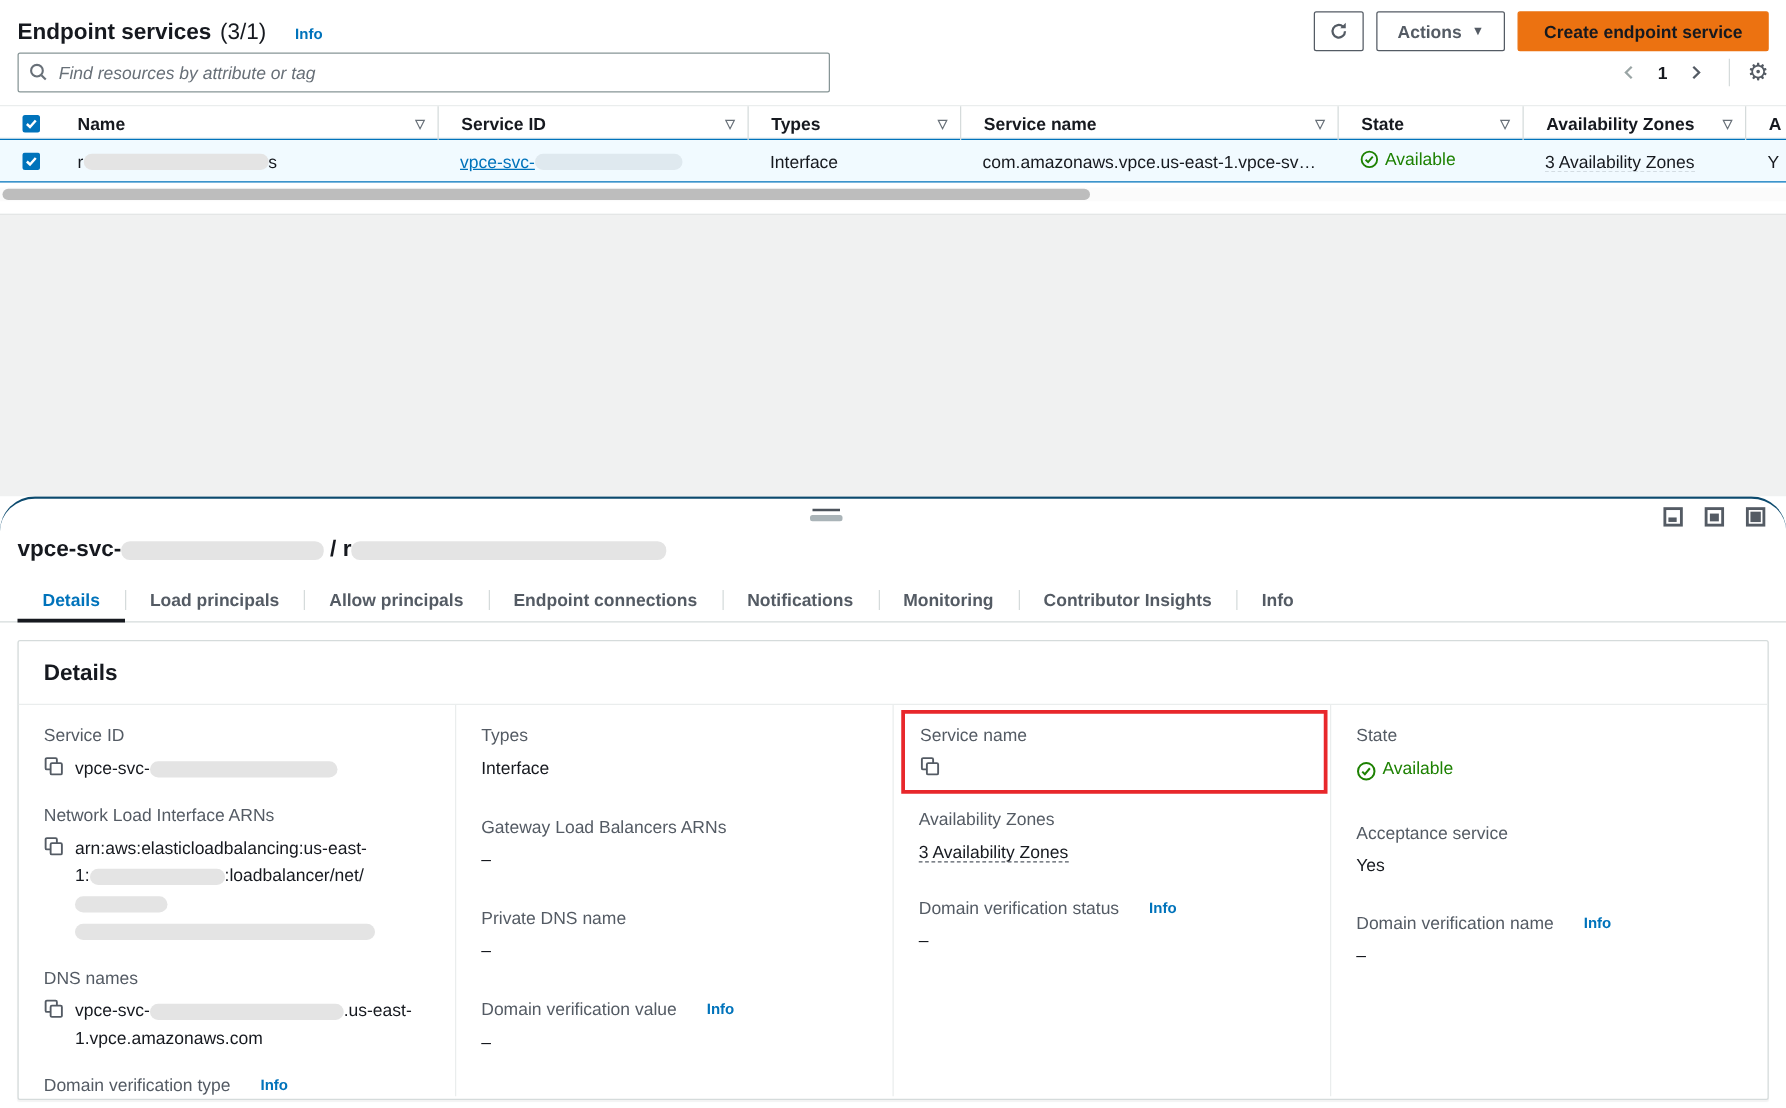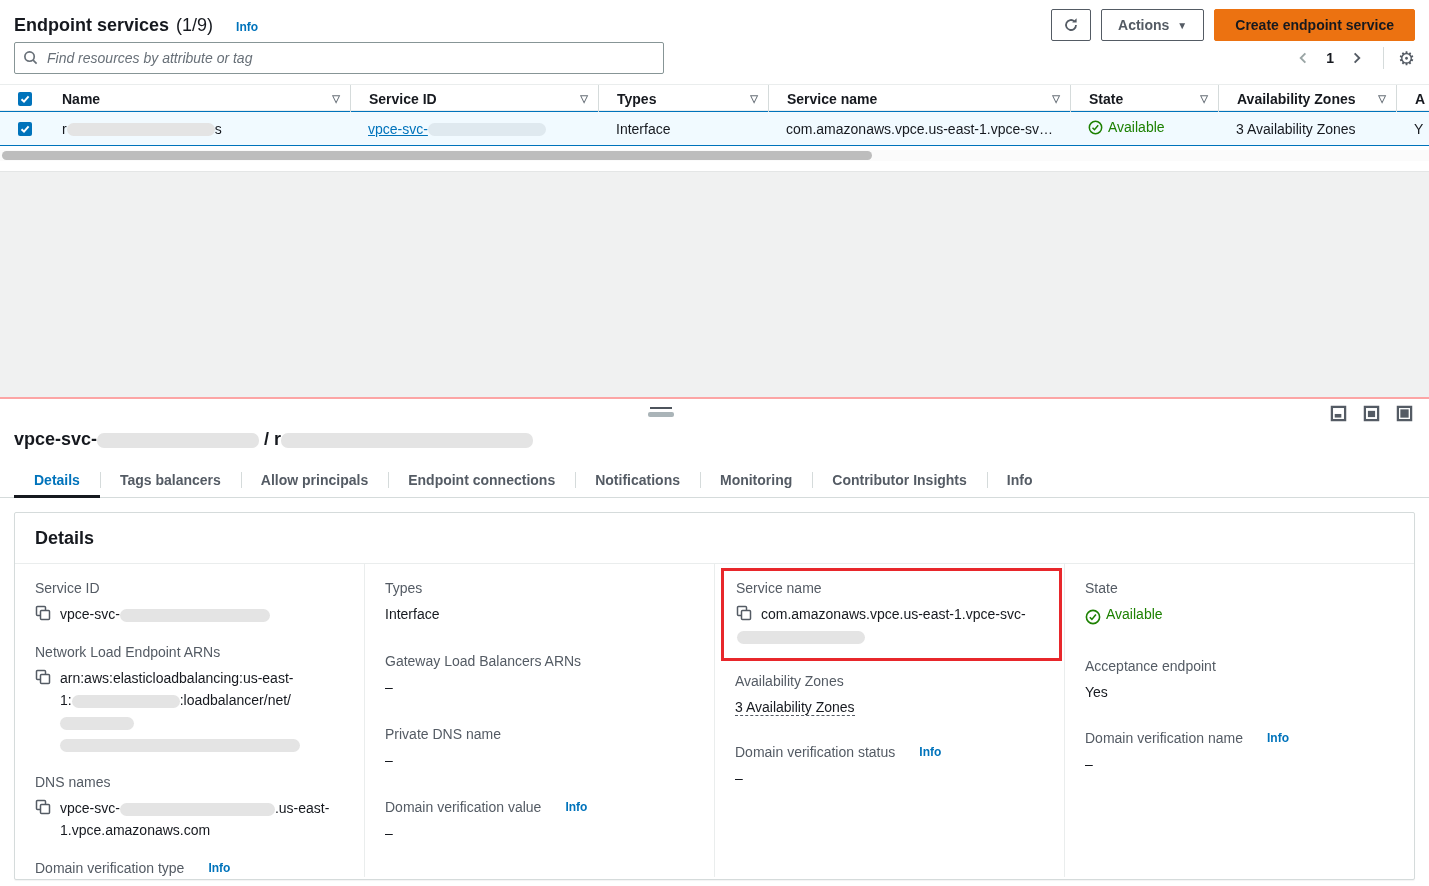--- a/index.html
+++ b/index.html
@@ -56,21 +56,21 @@
 
   .redact { display:inline-block; height:13px; background:#e4e4e4; border-radius:7px; vertical-align:middle; }
   .redact-link { background:#dfe9ef; }
 
   .hscroll { position:absolute; top:150px; left:0; right:0; height:11px; background:#fbfbfb; }
   .hscroll-thumb { position:absolute; top:1px; left:2px; width:870px; height:9px; background:#bdbdbd; border-radius:5px; cursor:pointer; }
 
   .page-gap { position:absolute; top:171px; left:0; right:0; height:226px; background:#f0f1f1; border-top:1px solid #e4e6e6; }
 
   
-  .split { position:absolute; top:397px; left:0; right:0; bottom:0; background:#fff; border-top:2px solid #fca5a5; }
+  .split { position:absolute; top:397px; left:0; right:0; bottom:0; background:#fff; border-top:2px solid #0c4a6e;border-radius:28px; }
   .drag-handle { position:absolute; top:8px; left:648px; width:26px; cursor:row-resize; }
   .drag-line1 { width:22px; height:2px; background:#4d545c; margin:0 auto 3px; }
   .drag-line2 { width:26px; height:5px; background:#aab4b8; border-radius:2px; }
   .panel-controls { position:absolute; top:6px; right:16px; display:flex; gap:16px; }
   .panel-size-btn { background:none; border:none; padding:0; cursor:pointer; line-height:0; }
 
   .panel-title { position:absolute; top:30px; left:14px; font-size:18px; font-weight:bold; white-space:nowrap; }
   .panel-title .redact { height:15px; }
 
   .tabs { position:absolute; top:66px; left:0; right:0; display:flex; padding-left:14px; border-bottom:1px solid #d5dbdb; }
@@ -96,21 +96,21 @@
   svg.ic { display:block; }
 </style>
 </head>
 <body>
 
 <div class="app">
 
   <div class="header-bar">
     <div class="title-wrap">
       <span class="page-title">Endpoint services</span>
-      <span class="page-count">(1/9)</span>
+      <span class="page-count">(3/1)</span>
       <span class="info-link">Info</span>
     </div>
     <div class="header-actions">
       <button class="btn btn-icon">
         <svg class="ic" width="16" height="16" viewBox="0 0 16 16">
             <path d="M13 8a5 5 0 1 1-1.6-3.66" fill="none" stroke="#545b64" stroke-width="1.8"></path>
             <path d="M13.6 1.2v4.4H9.2z" fill="#545b64"></path>
           </svg>
       </button>
       <button class="btn">
@@ -253,21 +253,21 @@
     </div>
 
     <div class="panel-title">
       <span>vpce-svc-</span><span class="redact" style="width:162px;"></span>
       <span>/</span>
       <span>r</span><span class="redact" style="width:252px;"></span>
     </div>
 
     <div class="tabs">
       <div class="tab active">Details</div>
-      <div class="tab">Tags balancers</div>
+      <div class="tab">Load principals</div>
       <div class="tab">Allow principals</div>
       <div class="tab">Endpoint connections</div>
       <div class="tab">Notifications</div>
       <div class="tab">Monitoring</div>
       <div class="tab">Contributor Insights</div>
       <div class="tab">Info</div>
     </div>
 
     <div class="card">
       <div class="card-header">
@@ -282,21 +282,21 @@
               <button class="copy-btn">
                 <svg class="ic" width="16" height="16" viewBox="0 0 16 16">
                     <rect x="5.5" y="5.5" width="9" height="9" rx="1" fill="none" stroke="#545b64" stroke-width="1.5"></rect>
                     <path d="M10.5 5.5V2.5a1 1 0 0 0-1-1h-7a1 1 0 0 0-1 1v7a1 1 0 0 0 1 1h3" fill="none" stroke="#545b64" stroke-width="1.5"></path>
                   </svg>
               </button>
               <span><span>vpce-svc-</span><span class="redact" style="width:150px;"></span></span>
             </div>
           </div>
           <div class="field">
-            <div class="flabel">Network Load Endpoint ARNs</div>
+            <div class="flabel">Network Load Interface ARNs</div>
             <div class="fvalue copy-row">
               <button class="copy-btn">
                 <svg class="ic" width="16" height="16" viewBox="0 0 16 16">
                     <rect x="5.5" y="5.5" width="9" height="9" rx="1" fill="none" stroke="#545b64" stroke-width="1.5"></rect>
                     <path d="M10.5 5.5V2.5a1 1 0 0 0-1-1h-7a1 1 0 0 0-1 1v7a1 1 0 0 0 1 1h3" fill="none" stroke="#545b64" stroke-width="1.5"></path>
                   </svg>
               </button>
               <span>
                 <span>arn:aws:elasticloadbalancing:us-east-</span><br>
                 <span>1:</span><span class="redact" style="width:108px;"></span><span>:loadbalancer/net/</span><span class="redact" style="width:74px;"></span><br>
@@ -354,24 +354,20 @@
           <div class="red-wrap">
             <div class="field" style="margin-bottom:0;">
               <div class="flabel">Service name</div>
               <div class="fvalue copy-row">
                 <button class="copy-btn">
                   <svg class="ic" width="16" height="16" viewBox="0 0 16 16">
                       <rect x="5.5" y="5.5" width="9" height="9" rx="1" fill="none" stroke="#545b64" stroke-width="1.5"></rect>
                       <path d="M10.5 5.5V2.5a1 1 0 0 0-1-1h-7a1 1 0 0 0-1 1v7a1 1 0 0 0 1 1h3" fill="none" stroke="#545b64" stroke-width="1.5"></path>
                     </svg>
                 </button>
-                <span>
-                  <span>com.amazonaws.vpce.us-east-1.vpce-svc-</span><br>
-                  <span class="redact" style="width:128px;margin-left:-24px;"></span>
-                </span>
               </div>
             </div>
           </div>
           <div class="field">
             <div class="flabel">Availability Zones</div>
             <div class="fvalue"><span class="dashed-link">3 Availability Zones</span></div>
           </div>
           <div class="field" style="margin-top:26px;">
             <div class="flabel">
               <span>Domain verification status</span>
@@ -388,21 +384,21 @@
               <span class="state-ok">
                 <svg class="ic" width="16" height="16" viewBox="0 0 16 16">
                     <circle cx="8" cy="8" r="6.6" fill="none" stroke="#1d8102" stroke-width="1.6"></circle>
                     <path d="M4.8 8.3l2.1 2.1 4-4.8" fill="none" stroke="#1d8102" stroke-width="1.6"></path>
                   </svg>
                 <span>Available</span>
               </span>
             </div>
           </div>
           <div class="field" style="margin-top:27px;">
-            <div class="flabel">Acceptance endpoint</div>
+            <div class="flabel">Acceptance service</div>
             <div class="fvalue">Yes</div>
           </div>
           <div class="field" style="margin-top:27px;">
             <div class="flabel">
               <span>Domain verification name</span>
               <span class="info-link">Info</span>
             </div>
             <div class="fvalue">–</div>
           </div>
         </div>

